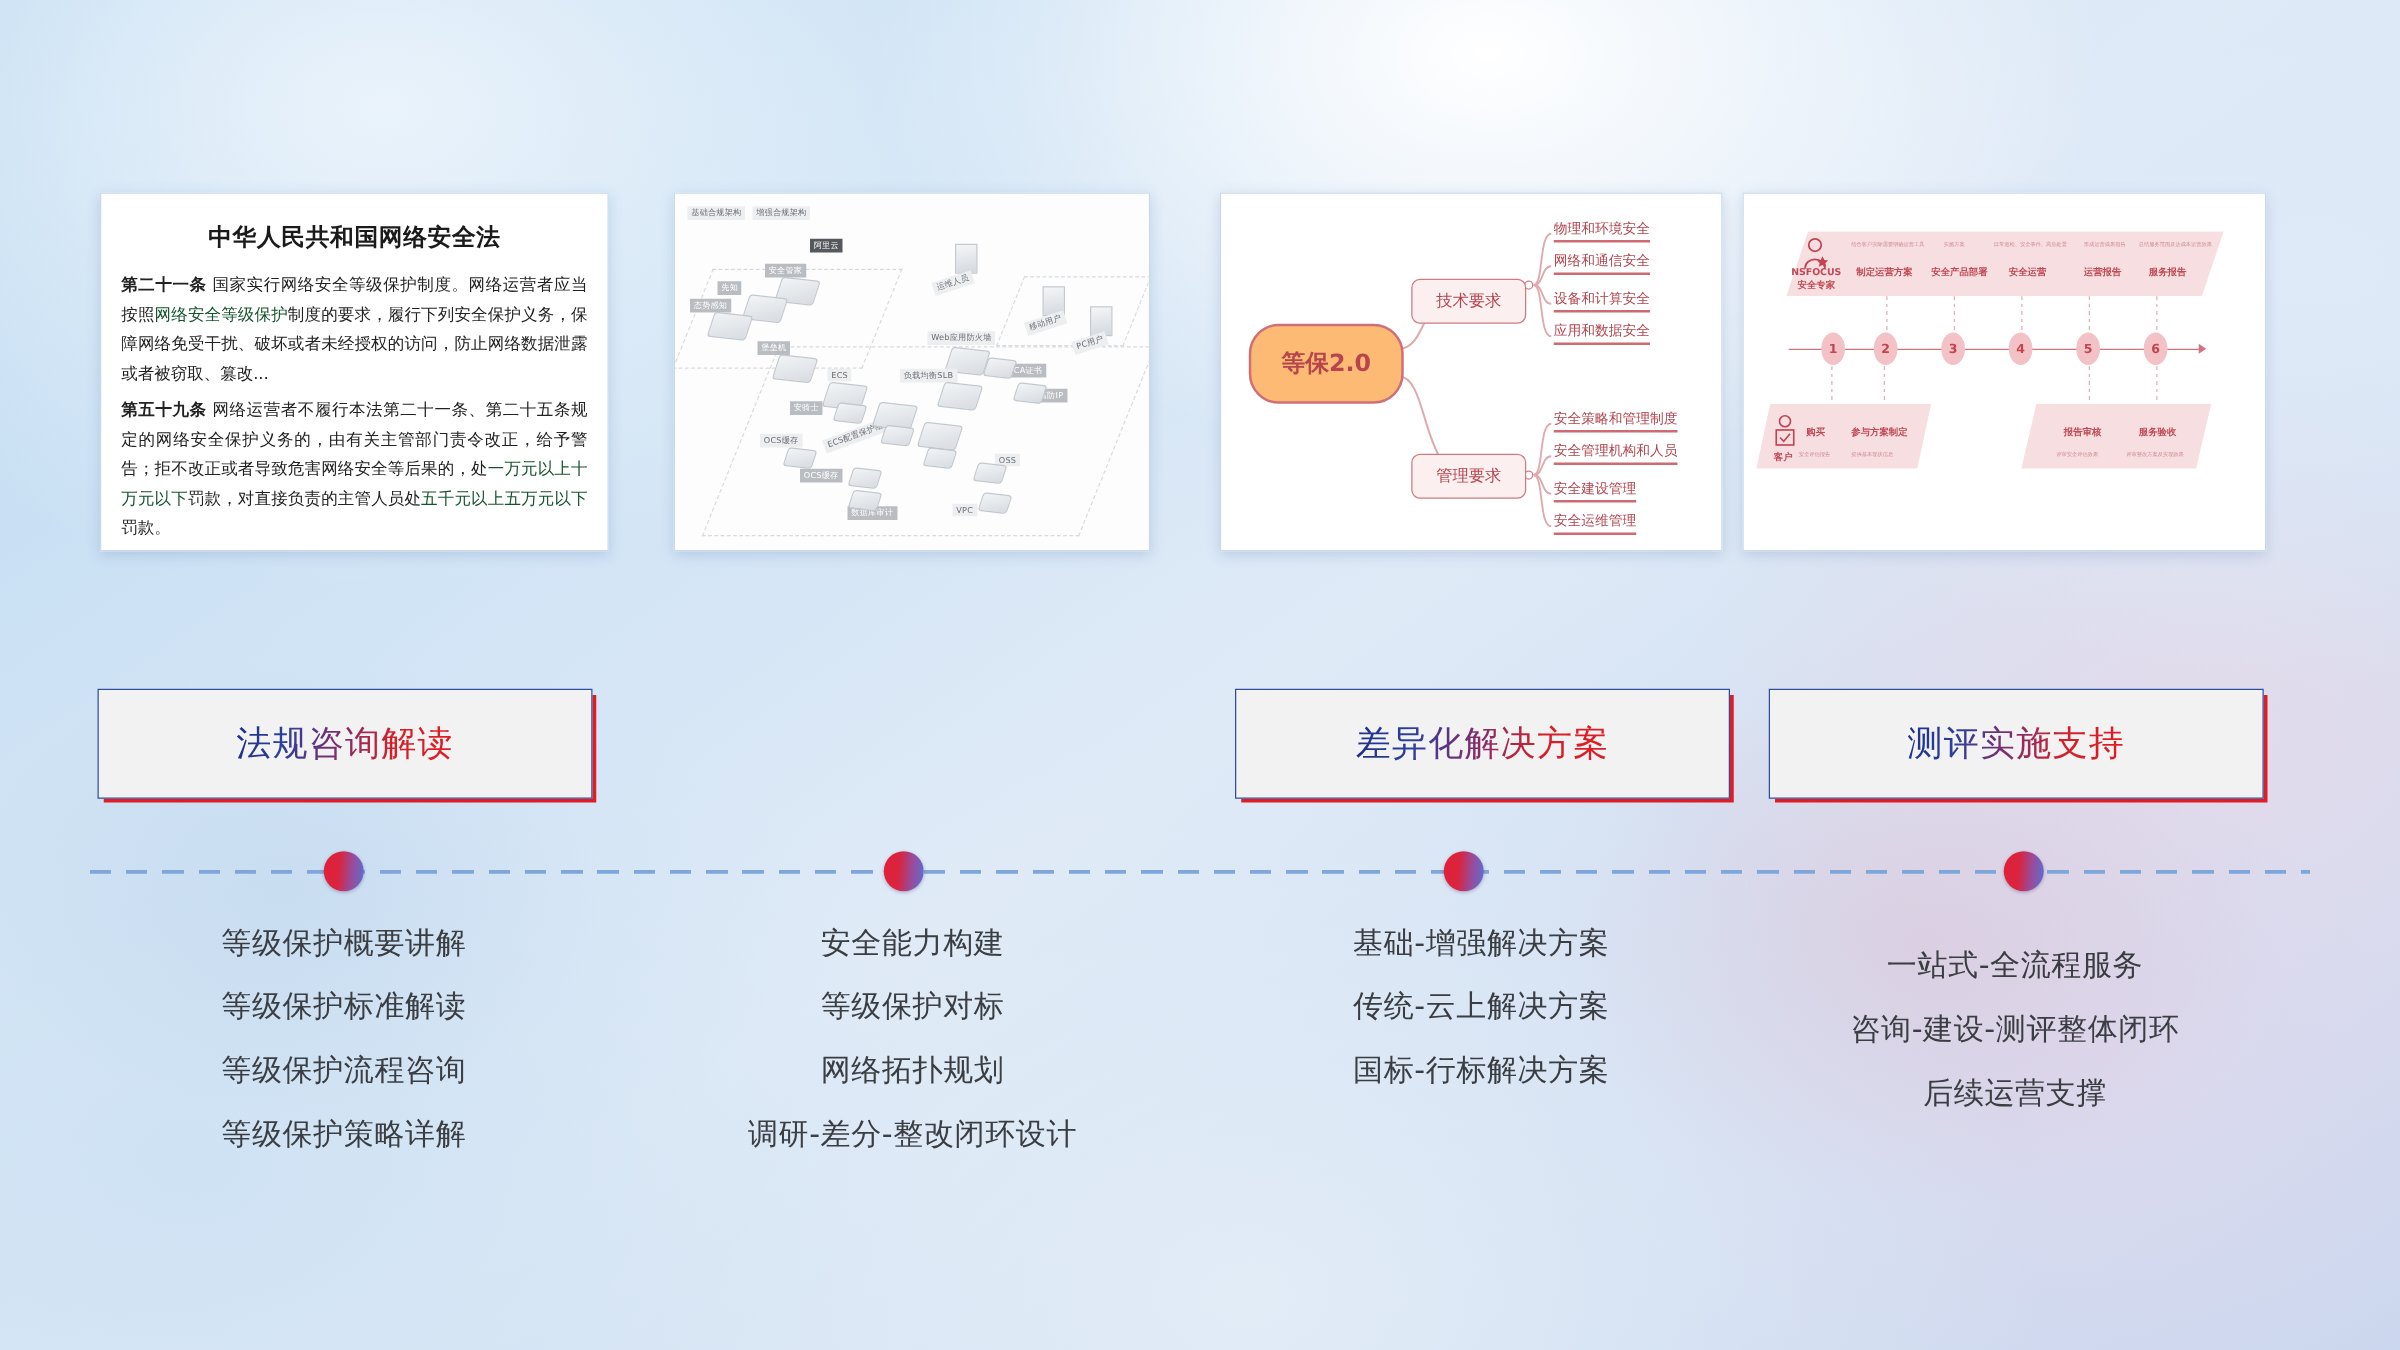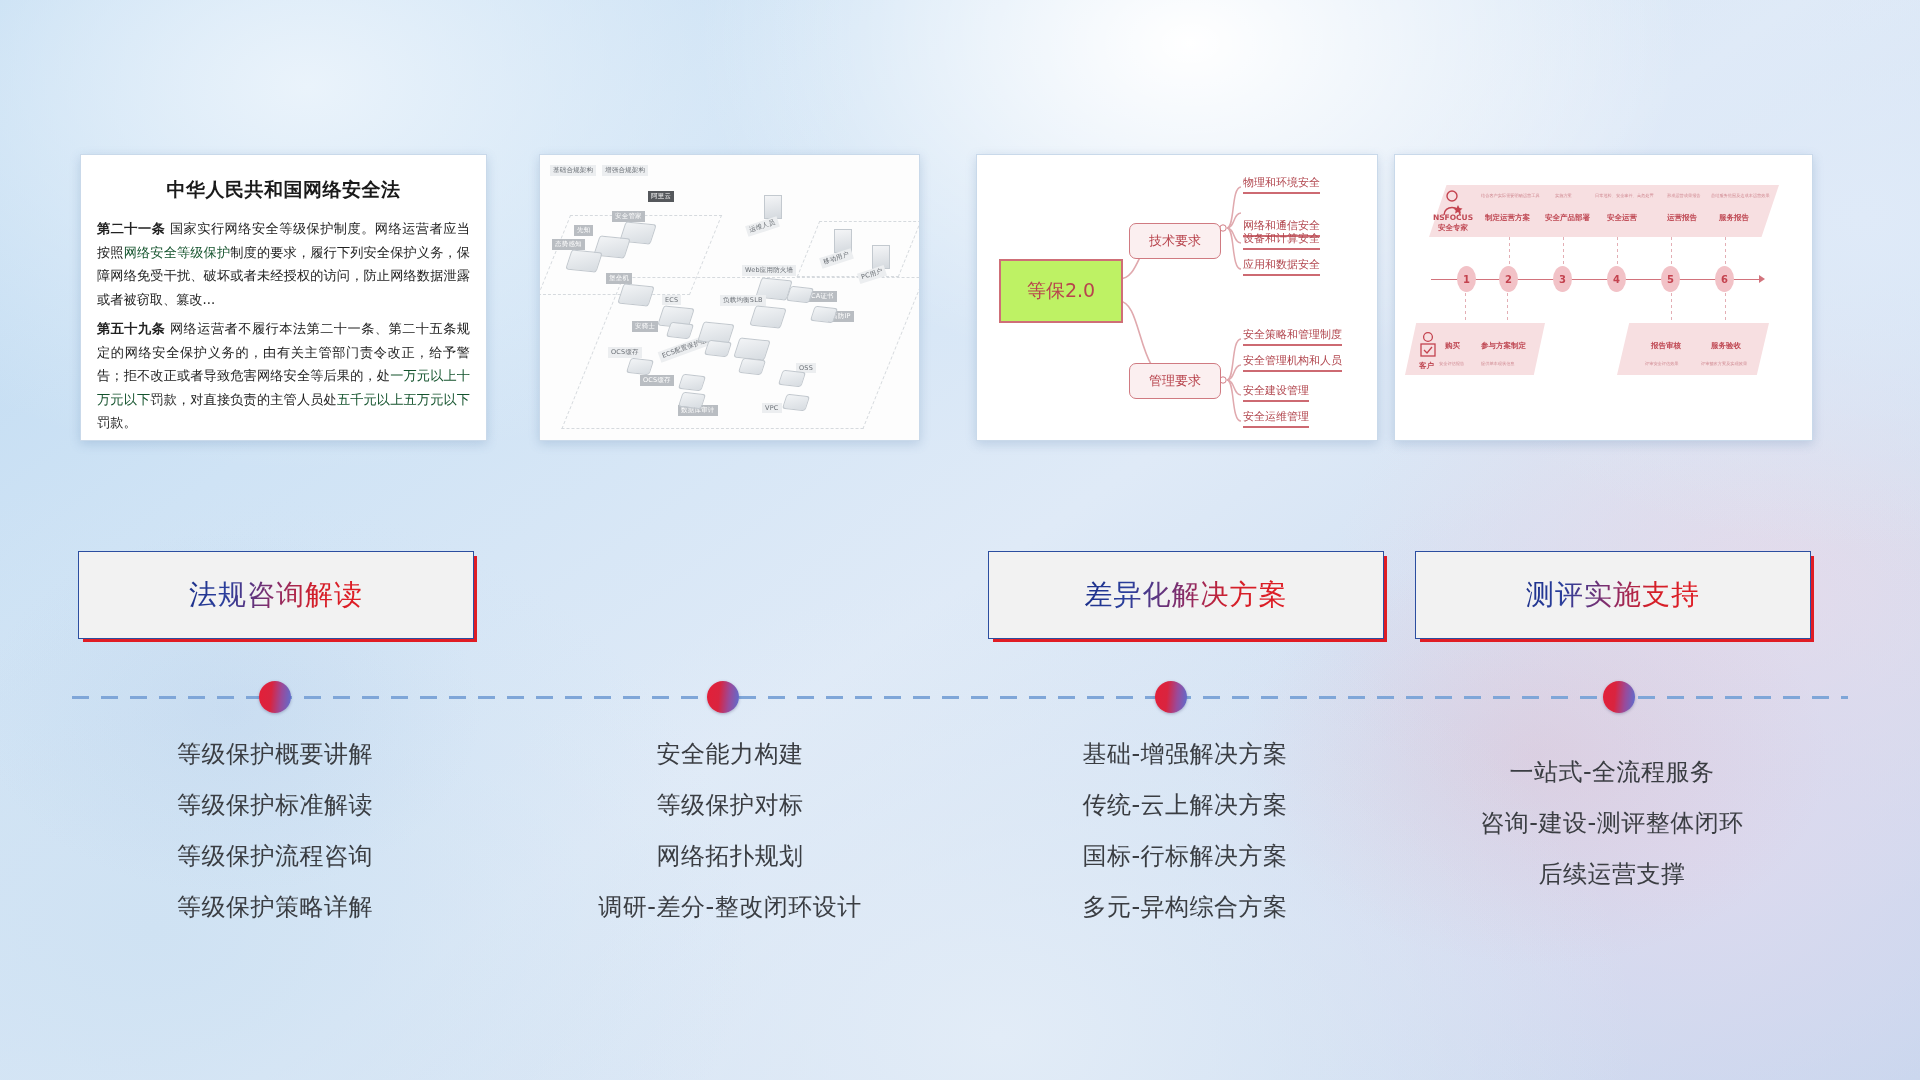--- a/index.html
+++ b/index.html
@@ -55,23 +55,23 @@
     border:1px solid #c2c8ce;border-radius:3px;
     transform:skewX(-18deg) skewY(6deg);}
   .topo .node.sm{width:22px;height:13px;}
   .topo .host{position:absolute;width:16px;height:22px;
     background:linear-gradient(170deg,#f4f5f7,#d4d9de);border:1px solid #c3c9cf;}
   .topo .zone{position:absolute;border:1px dashed #d6dade;}
 
   
   .mm{position:absolute;inset:0;background:#fff;}
   .mm .root{position:absolute;left:22px;top:104px;width:120px;height:60px;
-    border:2px solid #cf6f77;border-radius:0;background:#bef264;
+    border:2px solid #cf6f77;border-radius:24px;background:#fdba74;
     display:flex;align-items:center;justify-content:center;
-    font-size:19px;color:#b8444d;}
+    font-size:19px;color:#b8444d;font-weight:bold;}
   .mm .mid{position:absolute;width:90px;height:34px;border:1.6px solid #d07a81;
     border-radius:7px;background:#fbeff0;display:flex;align-items:center;
     justify-content:center;font-size:13px;color:#b8444d;
     font-family:"DejaVu Serif","Liberation Serif",serif;}
   .mm .mid.t{left:152px;top:68px;}
   .mm .mid.m{left:152px;top:208px;}
   .mm .leaf{position:absolute;font-size:11px;color:#b1454d;white-space:nowrap;
     padding-bottom:2px;border-bottom:2px solid #cd6a72;
     font-family:"DejaVu Serif","Liberation Serif",serif;}
   .mm svg{position:absolute;inset:0;}
@@ -224,21 +224,21 @@
         <path d="M250 225 C 258 225 254 184 264 184" stroke="#e0a9ae" stroke-width="1.5" fill="none"></path>
         <path d="M250 225 C 258 225 256 210 264 210" stroke="#e0a9ae" stroke-width="1.5" fill="none"></path>
         <path d="M250 225 C 258 225 256 240 264 240" stroke="#e0a9ae" stroke-width="1.5" fill="none"></path>
         <path d="M250 225 C 258 225 254 266 264 266" stroke="#e0a9ae" stroke-width="1.5" fill="none"></path>
       </svg>
       <div class="root">等保2.0</div>
       <div class="mid t">技术要求</div>
       <div class="mid m">管理要求</div>
 
       <div class="leaf" style="left:266px;top:20px">物理和环境安全</div>
-      <div class="leaf" style="left:266px;top:63px">网络和通信安全</div>
+      <div class="leaf" style="left:266px;top:46px">网络和通信安全</div>
       <div class="leaf" style="left:266px;top:76px">设备和计算安全</div>
       <div class="leaf" style="left:266px;top:102px">应用和数据安全</div>
       <div class="leaf" style="left:266px;top:172px">安全策略和管理制度</div>
       <div class="leaf" style="left:266px;top:198px">安全管理机构和人员</div>
       <div class="leaf" style="left:266px;top:228px">安全建设管理</div>
       <div class="leaf" style="left:266px;top:254px">安全运维管理</div>
     </div>
   </div>
 
   <div class="card c4">
@@ -331,19 +331,18 @@
 <div class="col k2">
   <div class="li">安全能力构建</div>
   <div class="li">等级保护对标</div>
   <div class="li">网络拓扑规划</div>
   <div class="li">调研-差分-整改闭环设计</div>
 </div>
 <div class="col k3">
   <div class="li">基础-增强解决方案</div>
   <div class="li">传统-云上解决方案</div>
   <div class="li">国标-行标解决方案</div>
-  <div class="li">多元-异构综合方案</div>
 </div>
 <div class="col k4" style="top:760px">
   <div class="li">一站式-全流程服务</div>
   <div class="li">咨询-建设-测评整体闭环</div>
   <div class="li">后续运营支撑</div>
 </div>
 
 </body></html>

